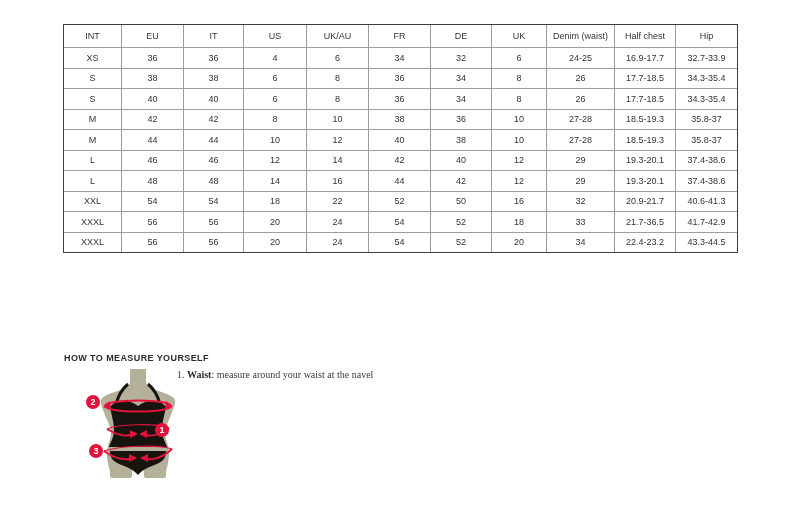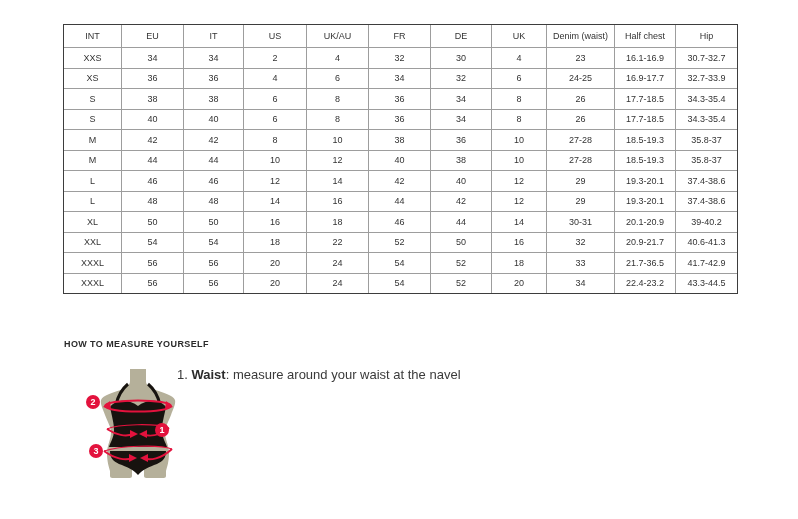--- a/index.html
+++ b/index.html
@@ -33,42 +33,43 @@
     padding: 0 2px;
     white-space: nowrap;
   }
   .size-table th { height: 23px; }
   .size-table td { height: 20.5px; }
 
   
   .measure-heading {
     position: absolute;
     left: 64px;
-    top: 339px;
+    top: 353px;
     font-size: 9px;
     font-weight: 700;
     letter-spacing: 0.4px;
     color: #2b2b2b;
   }
   .measure-illustration {
     position: absolute;
     left: 80px;
     top: 367px;
     width: 120px;
     height: 115px;
   }
   .measure-list {
     position: absolute;
     left: 177px;
     top: 369px;
     margin: 0;
     padding: 0;
     list-style: none;
-    font-size: 13px;
+    font-size: 10px;
     color: #3a3a3a;
+    font-family: Liberation Serif, serif;
   }
   .measure-list li {
     line-height: 12px;
     margin-bottom: 4px;
     white-space: nowrap;
   }
   .measure-list .m-label { font-weight: 700; color: #2b2b2b; }
 </style>
 </head>
 <body>
@@ -99,33 +100,20 @@
           <th>FR</th>
           <th>DE</th>
           <th>UK</th>
           <th>Denim (waist)</th>
           <th>Half chest</th>
           <th>Hip</th>
         </tr>
       </thead>
       <tbody>
         <tr>
-          <td>XXS</td>
-          <td>34</td>
-          <td>34</td>
-          <td>2</td>
-          <td>4</td>
-          <td>32</td>
-          <td>30</td>
-          <td>4</td>
-          <td>23</td>
-          <td>16.1-16.9</td>
-          <td>30.7-32.7</td>
-        </tr>
-        <tr>
           <td>XS</td>
           <td>36</td>
           <td>36</td>
           <td>4</td>
           <td>6</td>
           <td>34</td>
           <td>32</td>
           <td>6</td>
           <td>24-25</td>
           <td>16.9-17.7</td>
@@ -201,33 +189,20 @@
           <td>48</td>
           <td>48</td>
           <td>14</td>
           <td>16</td>
           <td>44</td>
           <td>42</td>
           <td>12</td>
           <td>29</td>
           <td>19.3-20.1</td>
           <td>37.4-38.6</td>
-        </tr>
-        <tr>
-          <td>XL</td>
-          <td>50</td>
-          <td>50</td>
-          <td>16</td>
-          <td>18</td>
-          <td>46</td>
-          <td>44</td>
-          <td>14</td>
-          <td>30-31</td>
-          <td>20.1-20.9</td>
-          <td>39-40.2</td>
         </tr>
         <tr>
           <td>XXL</td>
           <td>54</td>
           <td>54</td>
           <td>18</td>
           <td>22</td>
           <td>52</td>
           <td>50</td>
           <td>16</td>

